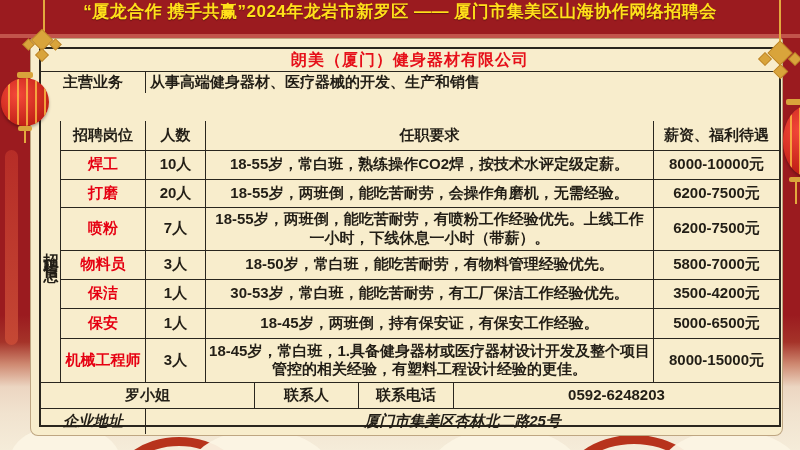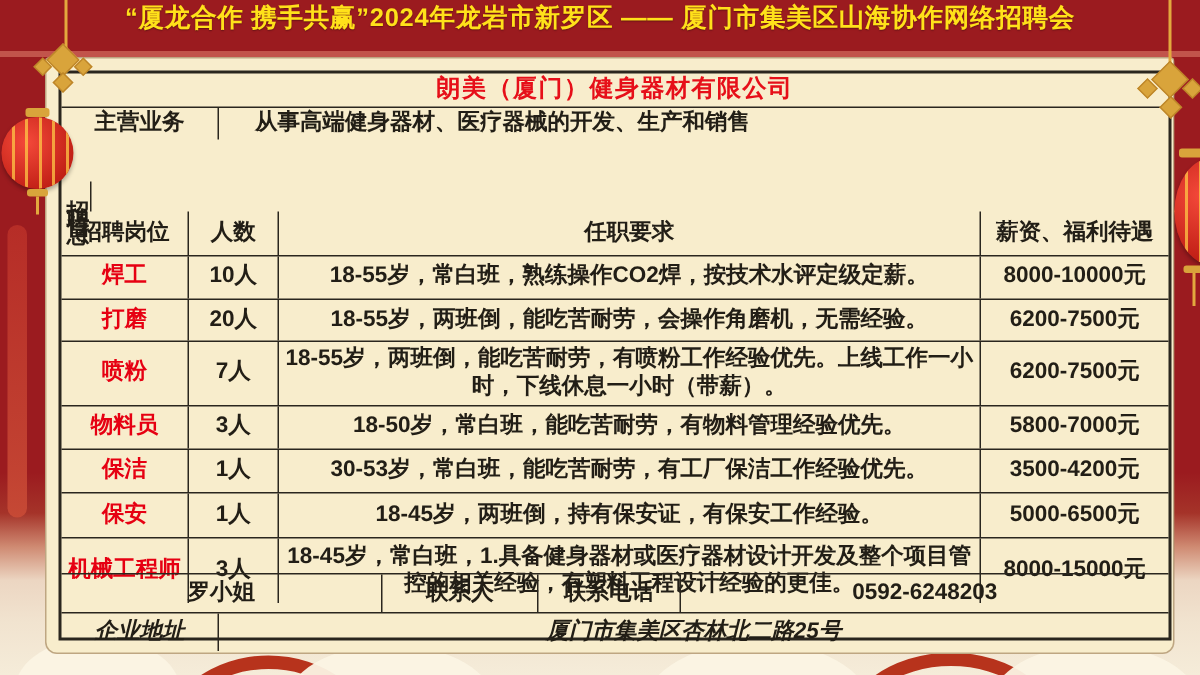--- a/index.html
+++ b/index.html
@@ -18,23 +18,23 @@
   .board{position:absolute;left:8px;top:8px;width:742px;height:380px;border:2px solid #2a261e;box-sizing:border-box;display:flex;flex-direction:column;color:#221e16;}
   .trow{display:flex;flex-direction:row;box-sizing:border-box;border-top:1px solid #2a261e;}
   .trow:first-child{border-top:none;}
   .cell{display:flex;align-items:center;justify-content:center;box-sizing:border-box;border-left:1px solid #2a261e;font-weight:800;font-size:15px;text-align:center;line-height:1.25;padding:1px 3px;}
   .cell:first-child{border-left:none;}
   .title-row{height:36px;align-items:center;justify-content:center;}
   .title-row .cell{border-left:none;}
   .company-title{font-size:16px;font-weight:800;color:#e60f19;letter-spacing:1px;}
   .biz-row{height:27px;}
   .w-label{width:104px;flex:none;}
-  .biz-val{flex:1;justify-content:flex-start;text-align:right;padding-left:24px;}
-  
-  .jobs-wrap{height:261px;flex:none;display:flex;flex-direction:column;margin-top:28px;}
+  .biz-val{flex:1;justify-content:flex-start;text-align:right;padding-left:4px;}
+  
+  .jobs-wrap{height:261px;flex:none;display:flex;flex-direction:row;margin-top:28px;}
   .side-cell{width:20px;flex:none;display:flex;align-items:center;justify-content:center;border-right:1px solid #2a261e;box-sizing:border-box;}
   .side-cell span{writing-mode:vertical-lr;text-orientation:upright;font-size:15px;font-weight:800;letter-spacing:5px;}
   .jobs-col{flex:1;display:flex;flex-direction:column;}
   .jobs-col .trow:first-child{border-top:none;}
   .c-title{width:84px;flex:none;color:#e60012;}
   .c-count{width:60px;flex:none;}
   .c-req{flex:1;}
   .c-salary{width:126px;flex:none;}
   .hdr .cell{color:#221e16;}
   .h29{height:29px;flex:none;}

